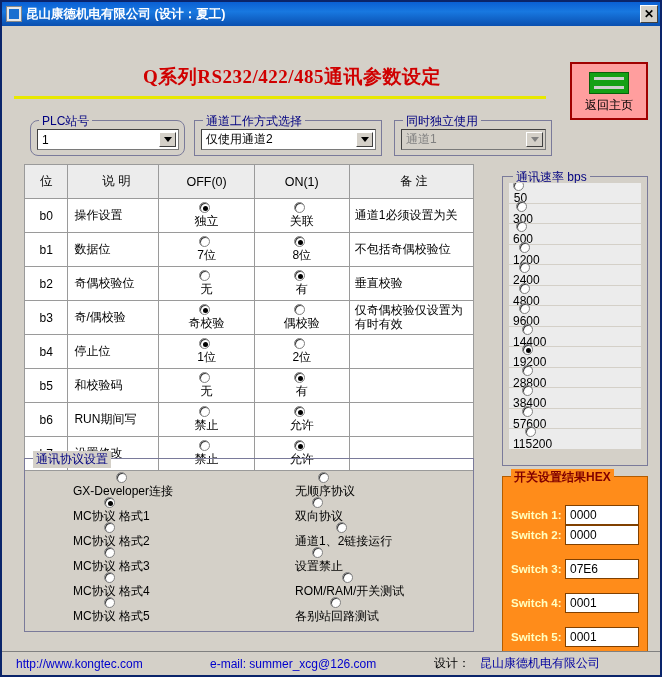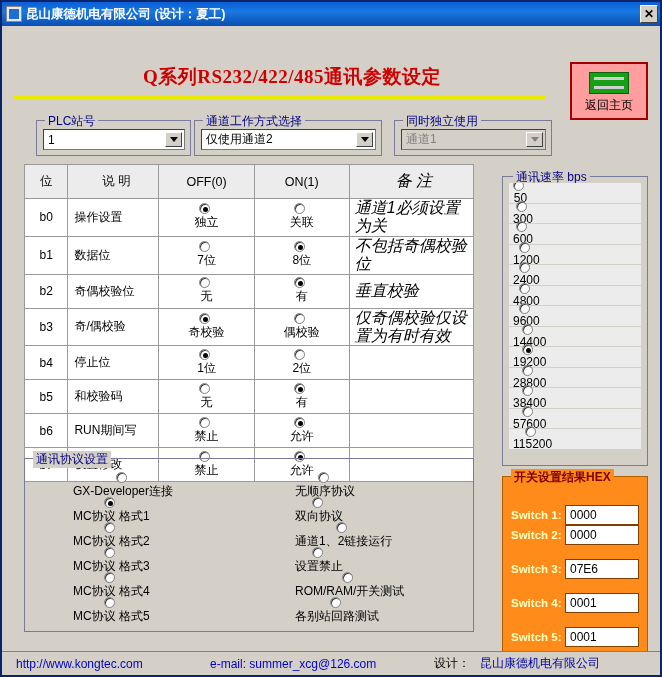--- a/index.html
+++ b/index.html
@@ -146,21 +146,21 @@
   }
   .tbl th {
     background:#ececec;
     font-weight: normal;
     font-size: 12.5px;
   }
   .tbl .c-bit { width: 42px; text-align:center; }
   .tbl .c-desc { width: 88px; padding-left: 6px; }
   .tbl .c-off { width: 92px; }
   .tbl .c-on  { width: 92px; }
-  .tbl .c-rem { width: 120px; padding-left: 5px; font-size: 16px; line-height: 1.15; font-style: italic; }
+  .tbl .c-rem { width: 120px; padding-left: 5px; font-size: 12px; line-height: 1.15; }
 
   
   .radio {
     display: inline-flex; align-items:center;
     font-size: 12px; color:#000;
     white-space: nowrap;
     flex-direction: column;
   }
   .radio .dot {
     width: 11px; height: 11px; border-radius: 50%;
@@ -275,21 +275,21 @@
 
   <div class="client">
 
     <div class="hdr-title">Q系列RS232/422/485通讯参数设定</div>
     <div class="hdr-rule"></div>
     <div class="home-btn">
       <div class="chip"></div>
       <span>返回主页</span>
     </div>
 
-    <div class="grp" style="left:34px; top:94px; width:155px; height:36px;">
+    <div class="grp" style="left:28px; top:94px; width:155px; height:36px;border-radius:8px;">
       <span class="legend">PLC站号</span>
       <div class="combo" style="left:6px; top:8px; width:142px; height:21px;">
         <span class="cb-text">1</span>
         <span class="cb-btn">
             <span class="arrow"></span>
           </span>
       </div>
     </div>
 
     <div class="grp" style="left:192px; top:94px; width:188px; height:36px;">

